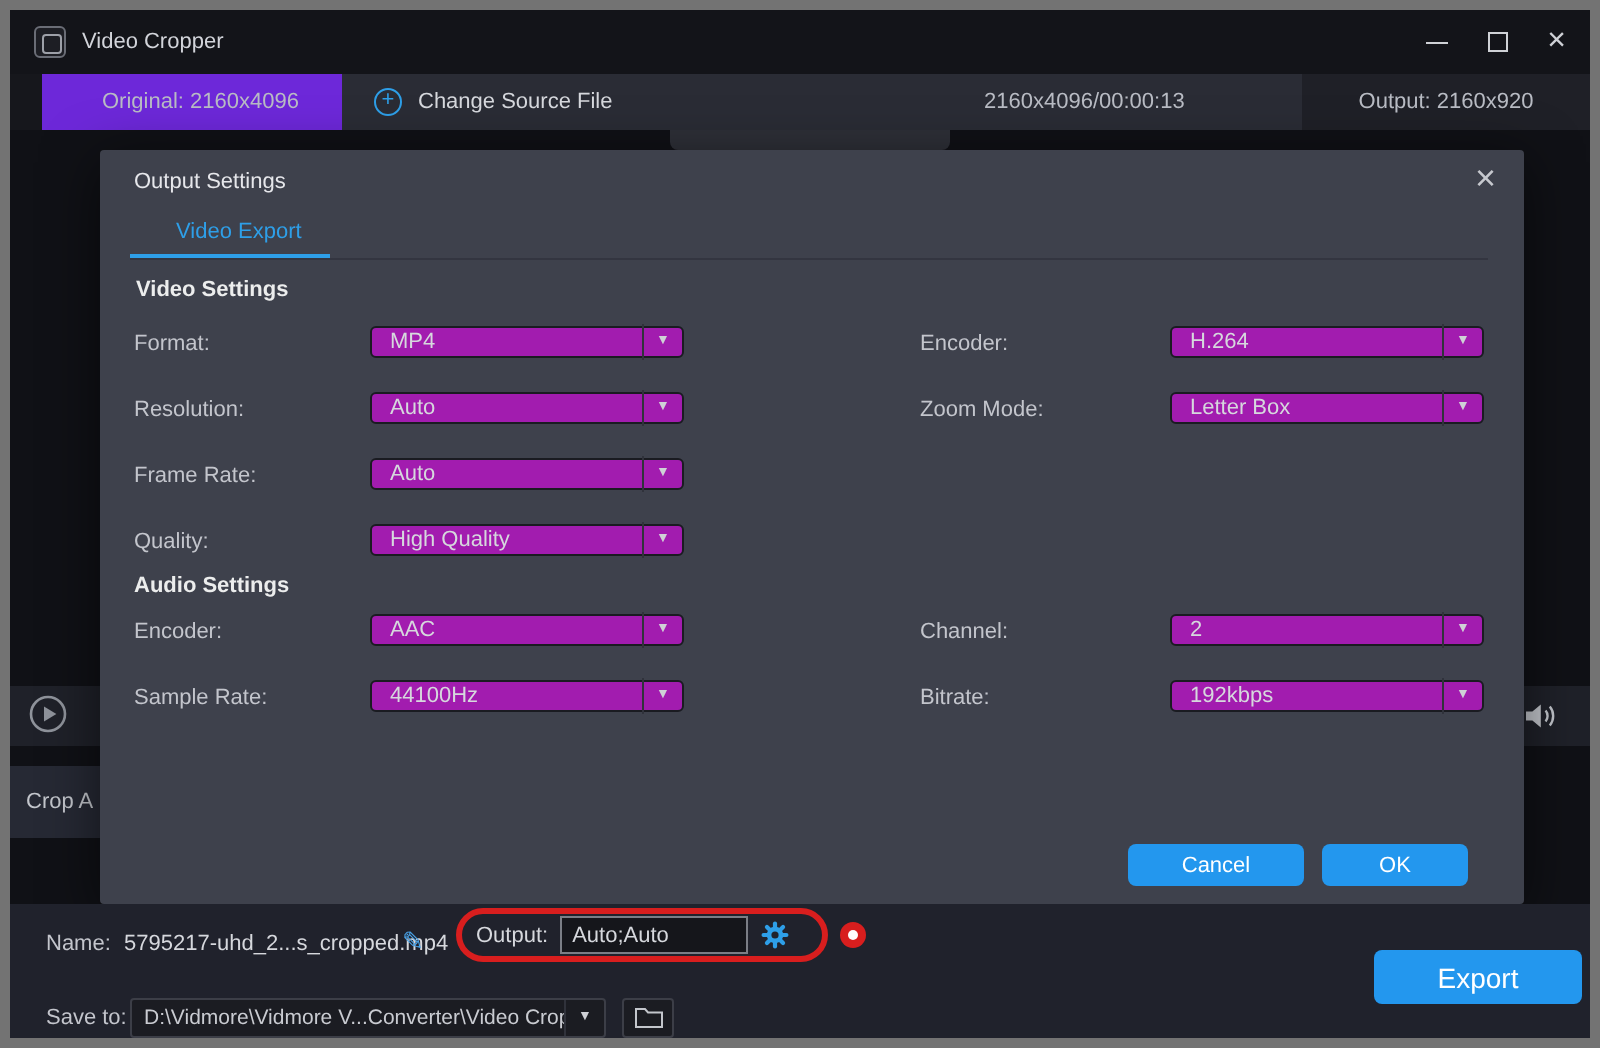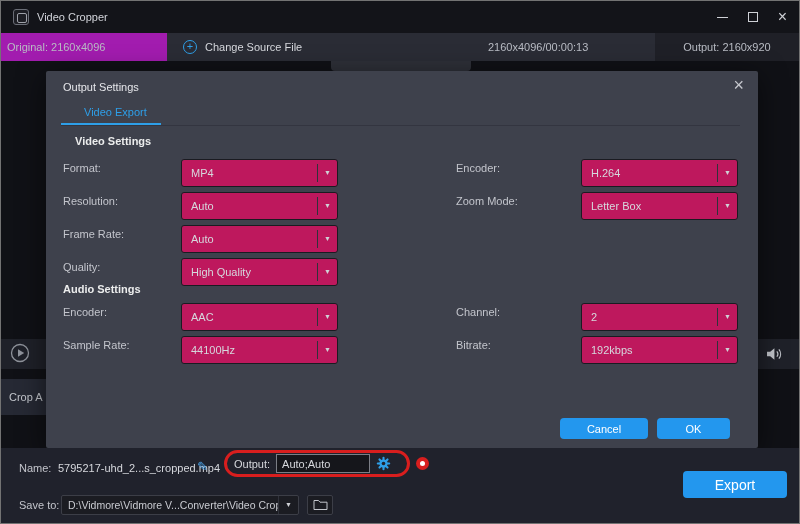--- a/index.html
+++ b/index.html
@@ -1,31 +1,31 @@
 <!DOCTYPE html>
 <html><head>
 <meta charset="utf-8">
 <style>
   *{margin:0;padding:0;box-sizing:border-box}
   body{margin:0;background:#ffffff;font-family:"Liberation Sans",sans-serif}
-  .window{position:relative;width:800px;height:524px;background:#14151a;border:1px solid #737373;overflow:hidden;color:#c9cbd1;font-size:11px}
+  .window{position:relative;width:800px;height:524px;background:#14151a;border:5px solid #737373;overflow:hidden;color:#c9cbd1;font-size:11px}
 
   
   .titlebar{position:absolute;left:0;top:0;right:0;height:32px;background:#131419;display:flex;align-items:center;padding:0 12px}
   .app-logo{width:16px;height:16px;border:1px solid #6a6d76;border-radius:3px;margin-right:8px;position:relative;background:#1d1e24;flex:0 0 auto}
   .app-logo::before{content:"";position:absolute;left:3px;top:3px;width:8px;height:8px;border:1px solid #9da0a8;border-radius:2px}
   .title-text{color:#d2d4da}
   .win-controls{margin-left:auto;display:flex;align-items:center;gap:20px}
   .min-icon{width:11px;height:1px;background:#cfd1d6;display:inline-block;cursor:pointer}
   .max-icon{width:10px;height:10px;border:1px solid #cfd1d6;display:inline-block;cursor:pointer}
   .x-icon{color:#cfd1d6;font-size:16px;line-height:10px;cursor:pointer}
 
   
   .toolbar{position:absolute;left:0;top:32px;right:0;height:28px;background:#16171c}
-  .tb-seg-left{position:absolute;left:0;top:0;width:166px;height:28px;background:#a21caf;display:flex;align-items:center;padding-left:6px;color:#b9bcc4}
+  .tb-seg-left{position:absolute;left:16px;top:0;width:166px;height:28px;background:#6d28d9;display:flex;align-items:center;padding-left:30px;color:#b9bcc4}
   .tb-mid{position:absolute;left:166px;top:0;width:490px;height:28px;background:#2a2c35}
   .tb-seg-right{position:absolute;right:0;top:0;width:144px;height:28px;background:#1f2027;display:flex;align-items:center;justify-content:center;color:#b9bcc4}
   .plus-circle{position:absolute;left:16px;top:7px;width:14px;height:14px;border:1.5px solid #2e9fe8;border-radius:50%;color:#2e9fe8;font-size:11px;line-height:11px;text-align:center;cursor:pointer}
   .change-label{position:absolute;left:38px;top:8px;color:#d6d8dd;cursor:pointer}
   .tb-filename{position:absolute;left:171px;top:8px;color:#d6d8dd}
   .tb-resdur{position:absolute;left:321px;top:8px;color:#b9bcc4}
 
   
   .main{position:absolute;left:0;top:60px;right:0;height:387px;background:#101116}
   .preview-tab{position:absolute;left:330px;top:0;width:140px;height:10px;background:#2e3038;border-radius:0 0 4px 4px}
@@ -38,21 +38,21 @@
 
   
   .dialog{position:absolute;left:45px;top:70px;width:712px;height:377px;background:#3e414c;border-radius:2px;box-shadow:0 6px 28px rgba(0,0,0,.55)}
   .dlg-title{position:absolute;left:17px;top:10px;color:#e6e7eb}
   .dlg-close{position:absolute;right:14px;top:5px;color:#c6c8ce;font-size:18px;line-height:18px;cursor:pointer}
   .tab{position:absolute;left:38px;top:35px;color:#2e9fe8;cursor:pointer}
   .tab-underline{position:absolute;left:15px;top:52px;width:100px;height:2px;background:#2e9fe8}
   .tab-divider{position:absolute;left:15px;right:18px;top:54px;height:1px;background:#333540}
   .sec{position:absolute;color:#eceded;font-weight:bold}
   .lbl{position:absolute;color:#c3c5cc;white-space:nowrap}
-  .dropdown{position:absolute;width:157px;height:28px;background:#be185d;border:1px solid #1a1b21;border-radius:3px;display:flex;align-items:center;cursor:pointer}
+  .dropdown{position:absolute;width:157px;height:16px;background:#a21caf;border:1px solid #1a1b21;border-radius:3px;display:flex;align-items:center;cursor:pointer}
   .dd-text{flex:1;padding-left:9px;color:#d6d8dd;white-space:nowrap;overflow:hidden}
   .dd-caret{width:20px;text-align:center;font-size:7px;color:#cfd1d6;border-left:1px solid #30323b;line-height:18px}
   .btn{position:absolute;background:#2397ee;color:#fff;border:none;border-radius:4px;font-size:11px;font-family:inherit;cursor:pointer}
 
   
   .bottombar{position:absolute;left:0;top:447px;right:0;height:77px;background:#20222c}
   .bb-label{position:absolute;color:#c3c5cc;white-space:nowrap}
   .bb-value{position:absolute;color:#d6d8dd;white-space:nowrap}
   .edit-icon{position:absolute;left:196px;top:11px;color:#4aa3e8;font-size:13px;cursor:pointer}
   .output-group{position:absolute;left:223px;top:2px;width:186px;height:27px;border:3px solid #d81e1e;border-radius:14px;display:flex;align-items:center;gap:6px;padding:0 7px}
@@ -114,21 +114,21 @@
   </div>
 
   <div class="dialog">
     <span class="dlg-title">Output Settings</span>
     <span class="dlg-close">×</span>
 
     <span class="tab">Video Export</span>
     <div class="tab-underline"></div>
     <div class="tab-divider"></div>
 
-    <span class="sec" style="left:29px;top:64px">Video Settings</span>
+    <span class="sec" style="left:18px;top:64px">Video Settings</span>
 
     <span class="lbl" style="left:17px;top:91px">Format:</span>
     <div class="dropdown" style="left:135px;top:88px">
       <span class="dd-text">MP4</span>
       <span class="dd-caret">▼</span>
     </div>
     <span class="lbl" style="left:410px;top:91px">Encoder:</span>
     <div class="dropdown" style="left:535px;top:88px">
       <span class="dd-text">H.264</span>
       <span class="dd-caret">▼</span>

